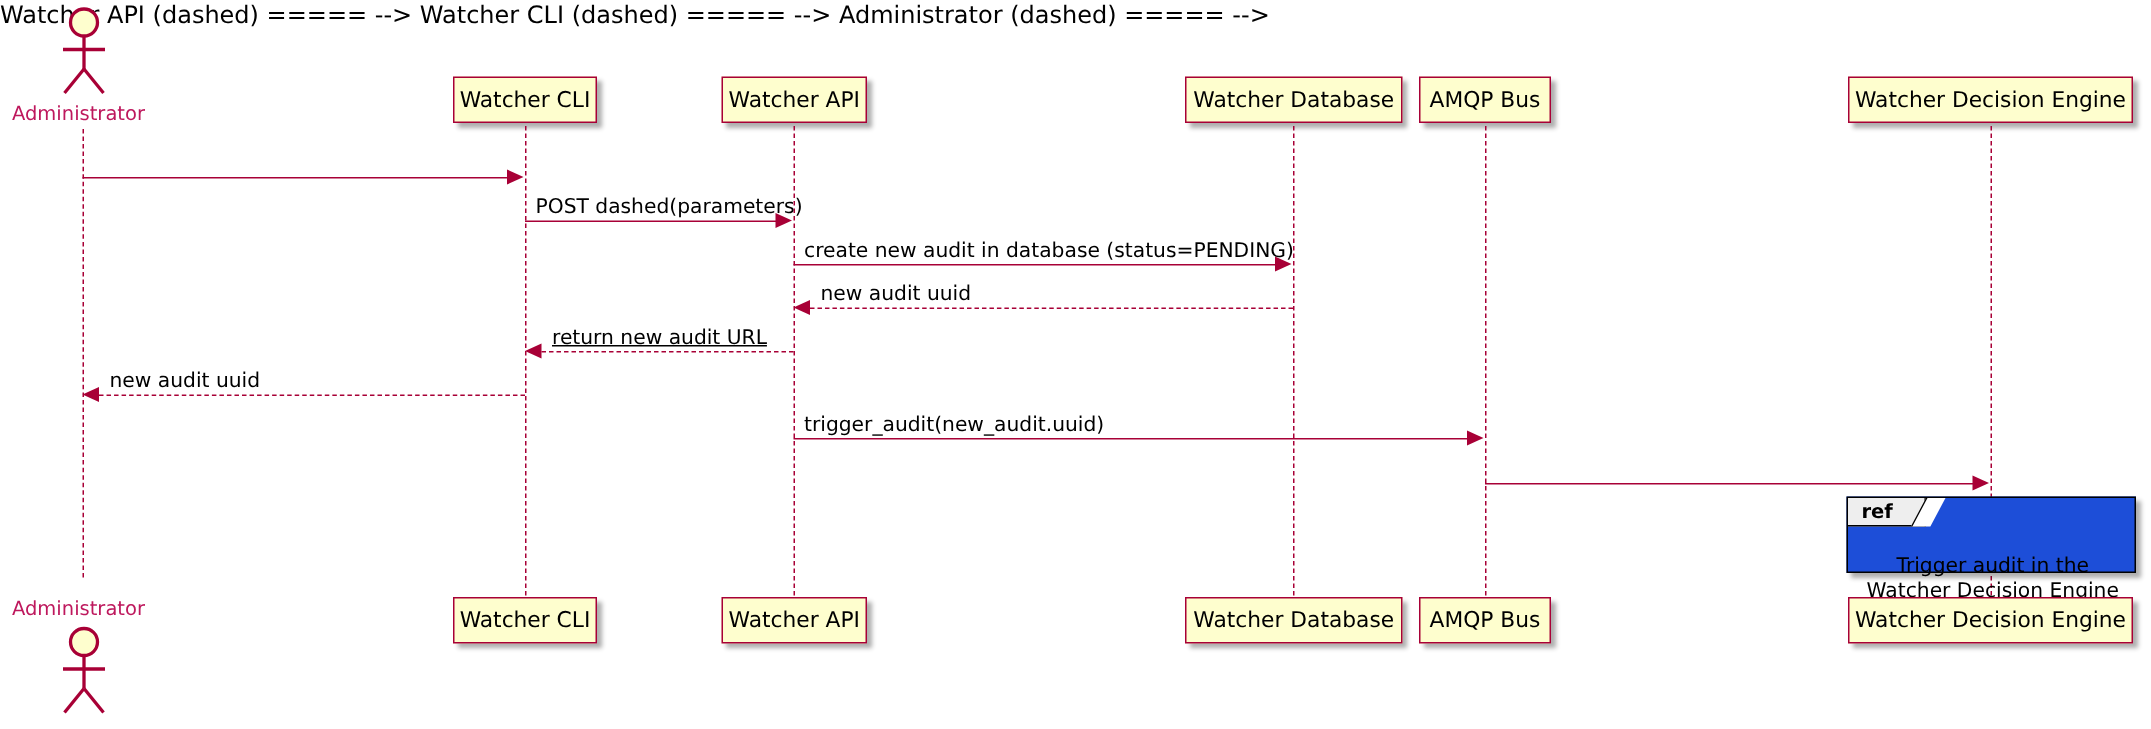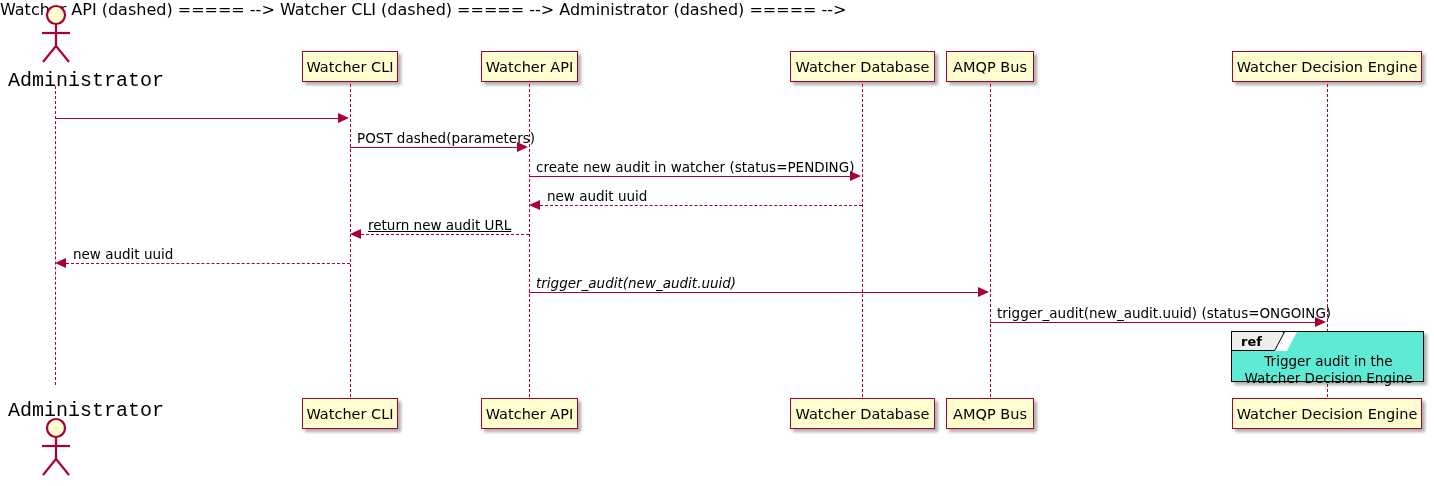--- a/index.html
+++ b/index.html
@@ -3,37 +3,37 @@
 <meta charset="utf-8">
 <style>
   html,body{margin:0;padding:0;background:#ffffff;}
   body{font-family:"DejaVu Sans","Liberation Sans",sans-serif;}
   #diagram{position:relative;width:1434px;height:486px;overflow:hidden;background:#fff;}
   .lifeline{position:absolute;width:0;border-left:1.5px dashed #A80036;}
   .pbox{position:absolute;background:#FEFECE;border:1.5px solid #A80036;
         box-shadow:3px 3px 3px rgba(0,0,0,.32);
         display:flex;align-items:center;justify-content:center;
         font-size:14.5px;color:#000;white-space:nowrap;height:31px;box-sizing:border-box;}
-  .actor-label{position:absolute;font-size:20px;color:#000000;white-space:nowrap;font-family:Liberation Mono, monospace;}
+  .actor-label{position:absolute;font-size:13px;color:#be185d;white-space:nowrap;}
   .actor-svg{position:absolute;}
   .msg-line{position:absolute;height:0;border-top:1.5px solid #A80036;}
   .msg-line.dashed{border-top:1.5px dashed #A80036;}
   .msg-label{position:absolute;font-size:13.5px;color:#000;white-space:nowrap;}
   .arrowhead{position:absolute;width:0;height:0;}
   .arrowhead.right{border-top:5px solid transparent;border-bottom:5px solid transparent;border-left:11px solid #A80036;}
   .arrowhead.left{border-top:5px solid transparent;border-bottom:5px solid transparent;border-right:11px solid #A80036;}
-  .refbox{position:absolute;background:#5eead4;border:1.5px solid #000;
+  .refbox{position:absolute;background:#1d4ed8;border:1.5px solid #000;
           box-shadow:3px 3px 3px rgba(0,0,0,.32);box-sizing:border-box;padding-left:16px;}
   .reftab{position:absolute;left:0;top:0;height:19px;background:#EEEEEE;
           border-right:1.5px solid #000;border-bottom:1.5px solid #000;
           font-size:13px;font-weight:bold;color:#000;
           display:flex;align-items:center;padding:0 8px 0 9px;box-sizing:border-box;}
   .reftab-notch{position:absolute;top:0;width:12px;height:19px;background:#fff;
                 border-left:1.5px solid #000;transform:skewX(-28deg);transform-origin:top left;}
-  .reftext{position:absolute;font-size:13.5px;color:#000;white-space:nowrap;line-height:17px;text-align:center;}
+  .reftext{position:absolute;font-size:13.5px;color:#000;white-space:nowrap;line-height:17px;text-align:center;margin-top:16px;}
 </style>
 </head>
 <body>
 
 <div id="diagram">
 
   
   <div class="actor-svg" style="left:30px;top:2px;">
     <svg width="52" height="64" viewBox="0 0 52 64">
       <g transform="translate(3,2)">
@@ -76,46 +76,45 @@
   <div class="arrowhead right" style="left:338px;top:113px;"></div>
 
   
   <div class="msg-line" style="left:350px;top:147px;width:168px;"></div>
   <div class="arrowhead right" style="left:517px;top:142px;"></div>
   <div class="msg-label" style="left:357px;top:130px;">POST dashed(parameters)</div>
 
   
   <div class="msg-line" style="left:529px;top:176px;width:322px;"></div>
   <div class="arrowhead right" style="left:850px;top:171px;"></div>
-  <div class="msg-label" style="left:536px;top:159px;">create new audit in watcher (status=PENDING)</div>
+  <div class="msg-label" style="left:536px;top:159px;">create new audit in database (status=PENDING)</div>
 
    Watcher API (dashed) ===== --&gt;
   <div class="msg-line dashed" style="left:540px;top:205px;width:322px;"></div>
   <div class="arrowhead left" style="left:529px;top:200px;"></div>
   <div class="msg-label" style="left:547px;top:188px;">new audit uuid</div>
 
    Watcher CLI (dashed) ===== --&gt;
   <div class="msg-line dashed" style="left:361px;top:234px;width:168px;"></div>
   <div class="arrowhead left" style="left:350px;top:229px;"></div>
   <div class="msg-label" style="left:368px;top:217px;text-decoration:underline;">return new audit URL</div>
 
    Administrator (dashed) ===== --&gt;
   <div class="msg-line dashed" style="left:66px;top:263px;width:284px;"></div>
   <div class="arrowhead left" style="left:55px;top:258px;"></div>
   <div class="msg-label" style="left:73px;top:246px;">new audit uuid</div>
 
   
   <div class="msg-line" style="left:529px;top:292px;width:450px;"></div>
   <div class="arrowhead right" style="left:978px;top:287px;"></div>
-  <div class="msg-label" style="left:536px;top:275px;font-style:italic;">trigger_audit(new_audit.uuid)</div>
+  <div class="msg-label" style="left:536px;top:275px;">trigger_audit(new_audit.uuid)</div>
 
   
   <div class="msg-line" style="left:990px;top:322px;width:326px;"></div>
   <div class="arrowhead right" style="left:1315px;top:317px;"></div>
-  <div class="msg-label" style="left:997px;top:305px;">trigger_audit(new_audit.uuid) (status=ONGOING)</div>
 
   
   <div class="refbox" style="left:1231px;top:331px;width:193px;height:51px;">
     <div class="reftab" style="width:52px;">
       <span>ref</span>
     </div>
     <div class="reftab-notch" style="left:52px;"></div>
     <div class="reftext" style="left:0;top:21px;width:193px;">
       <div>Trigger audit in the</div>
       <div>Watcher Decision Engine</div>

